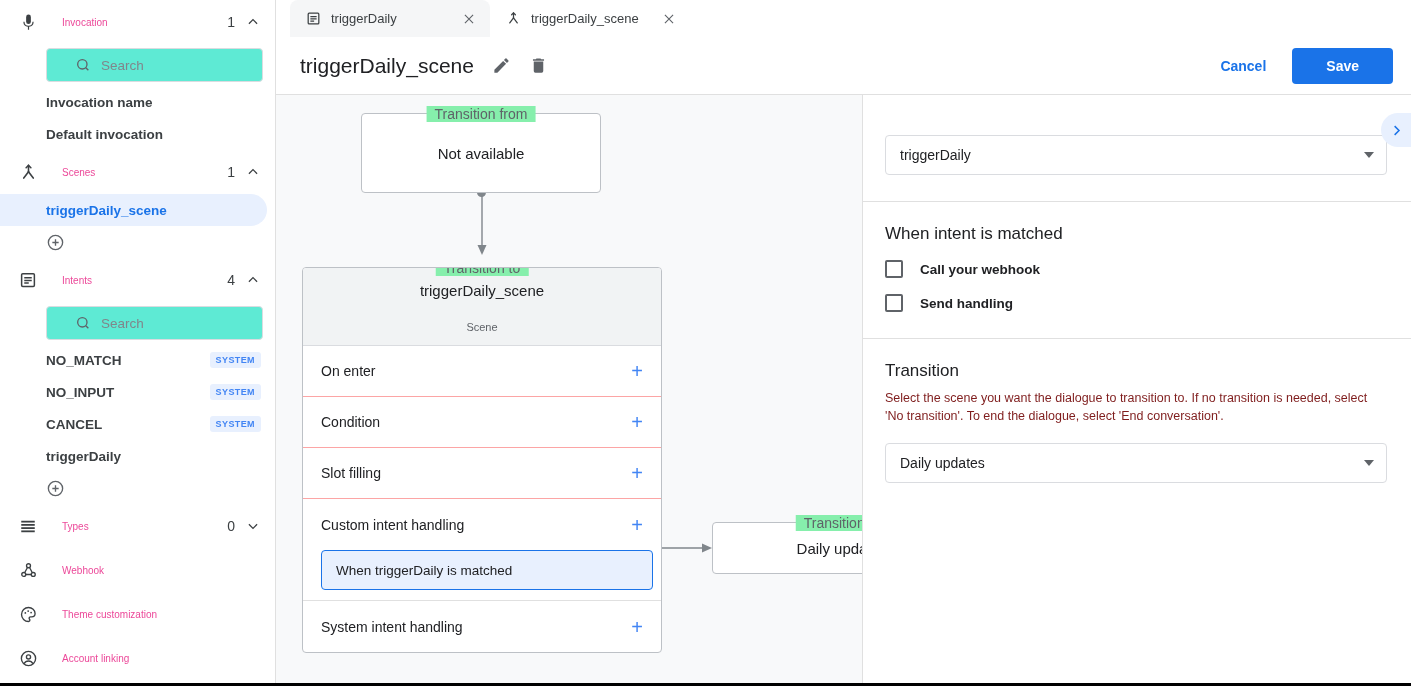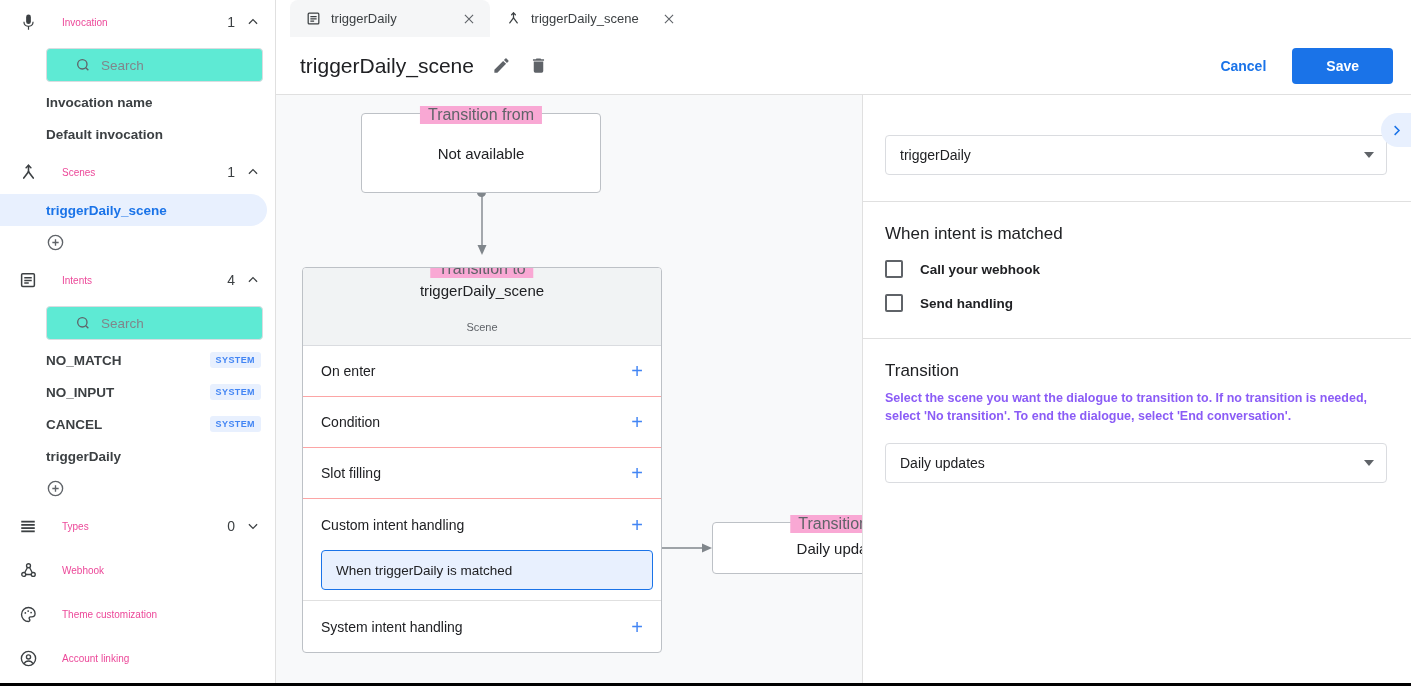--- a/index.html
+++ b/index.html
@@ -115,21 +115,21 @@
   
   .canvas {
     flex: 1; background: #f8f9fa; position: relative; overflow: hidden;
   }
   .fieldset-box {
     position: absolute;
     border: 1px solid #bdc1c6; border-radius: 4px; background: #ffffff;
   }
   .fs-legend {
     position: absolute; top: -8px; left: 50%; transform: translateX(-50%);
-    background: #f9a8d4; padding: 0 8px; font-size: 16px; color: #5f6368;
+    background: #86efac; padding: 0 8px; font-size: 14px; color: #5f6368;
     white-space: nowrap;
   }
   .node-notavail {
     left: 85px; top: 18px; width: 240px; height: 80px;
     display: flex; align-items: center; justify-content: center;
     font-size: 15px; color: #202124;
   }
   .node-scene {
     left: 26px; top: 172px; width: 360px;
     background: #ffffff; border: 1px solid #bdc1c6; border-radius: 4px;
@@ -168,21 +168,21 @@
   svg.edges { position: absolute; left: 0; top: 0; overflow: visible; pointer-events: none; }
 
   
   .rpanel {
     width: 549px; flex: 0 0 549px; background: #ffffff;
     border-left: 1px solid #e0e0e0; position: relative; overflow: hidden;
   }
   .rsec { padding: 22px 24px 26px 22px; border-bottom: 1px solid #e0e0e0; }
   .rsec.last { border-bottom: none; }
   .rsec h2 { font-size: 17px; font-weight: normal; color: #202124; }
-  .rdesc { font-size: 12.5px; color: #8b5cf6; line-height: 1.45; margin-top: 8px; font-weight: bold; }
+  .rdesc { font-size: 12.5px; color: #7f1d1d; line-height: 1.45; margin-top: 8px; }
   .select-box {
     margin-top: 18px; height: 40px; border: 1px solid #dadce0; border-radius: 4px;
     display: flex; align-items: center; padding: 0 12px 0 14px;
     font-size: 14px; color: #202124; cursor: pointer; background: #fff;
   }
   .select-box .sval { flex: 1; }
   .caret { width: 0; height: 0; border-left: 5px solid transparent;
            border-right: 5px solid transparent; border-top: 6px solid #5f6368; }
   .cbrow { display: flex; align-items: center; margin-top: 16px; cursor: pointer; }
   .cbox { width: 18px; height: 18px; border: 2px solid #5f6368; border-radius: 2px; flex: 0 0 18px; background:#fff; }

